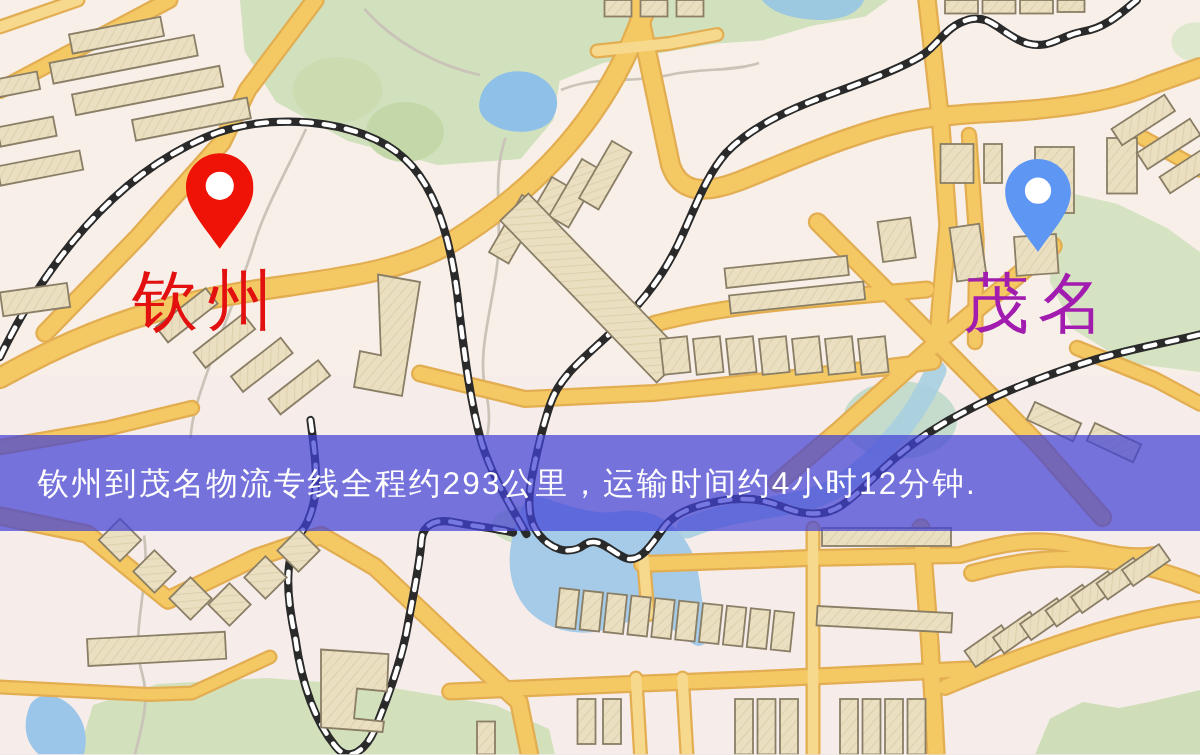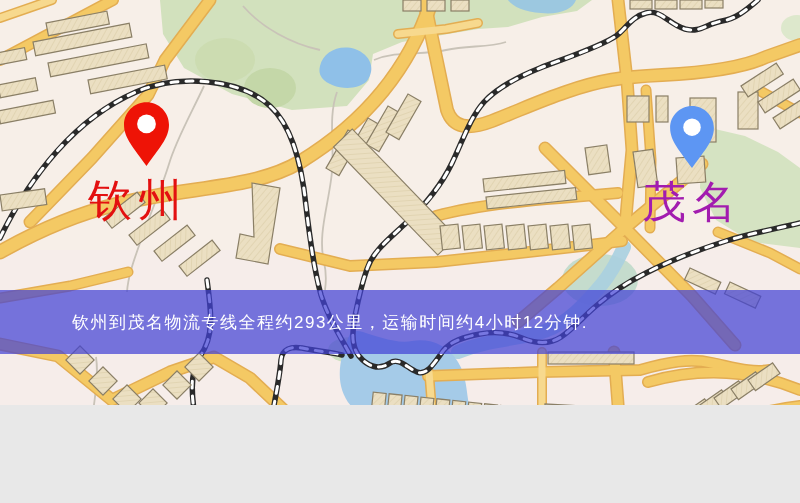--- a/index.html
+++ b/index.html
@@ -1,38 +1,38 @@
 <!DOCTYPE html>
 <html><head>
 <meta charset="utf-8">
 <style>
   html,body{margin:0;padding:0;background:#e8e8e8;}
   .stage{
-    position:relative;width:800px;height:405px;overflow:hidden;
+    position:relative;width:800px;height:503px;overflow:hidden;
     font-family:"Liberation Sans","DejaVu Sans",sans-serif;
     background:#f7efe8;
   }
   .map-bg{position:absolute;left:0;top:0;width:800px;height:503px;display:block;}
   .marker{position:absolute;}
   .marker svg{display:block;}
   .map-label{
     position:absolute;font-size:44px;line-height:1;font-weight:500;
     letter-spacing:6px;white-space:nowrap;
     font-family:"Liberation Serif","DejaVu Serif",serif;
   }
   .label-qz{left:88px;top:179px;color:#e31010;}
   .label-mm{left:642px;top:181px;color:#a21caf;}
   .banner{
     position:absolute;left:0;top:290px;width:800px;height:64px;
     background:rgba(66,66,214,0.72);
     display:flex;align-items:center;
   }
   .banner-text{
-    color:#ffffff;font-size:17px;letter-spacing:1.5px;
-    padding-left:25px;white-space:nowrap;margin-left:47px;
+    color:#ffffff;font-size:21px;letter-spacing:1.5px;
+    padding-left:25px;white-space:nowrap;
   }
 </style>
 </head>
 <body>
 
 <div class="stage">
 
   <svg class="map-bg" viewBox="0 0 800 503" xmlns="http://www.w3.org/2000/svg">
     <defs>
       <pattern id="bld" width="5" height="5" patternUnits="userSpaceOnUse" patternTransform="rotate(40)">

